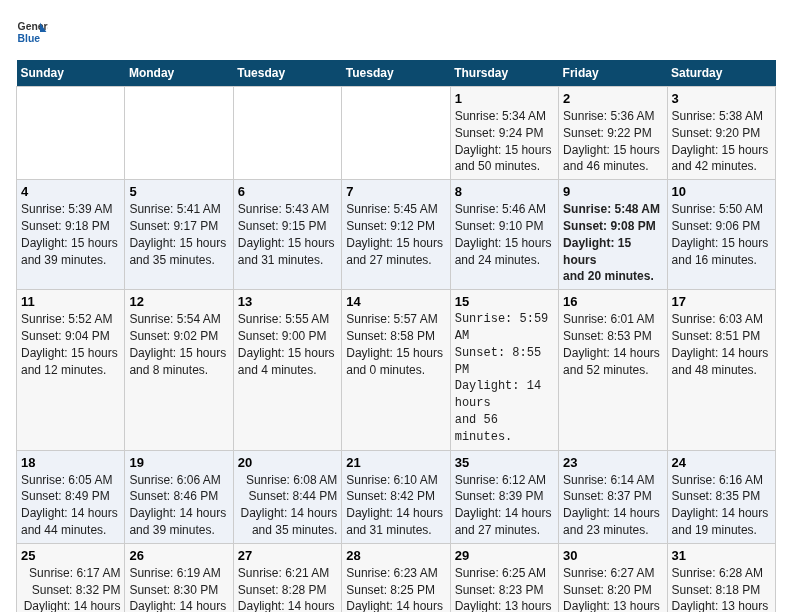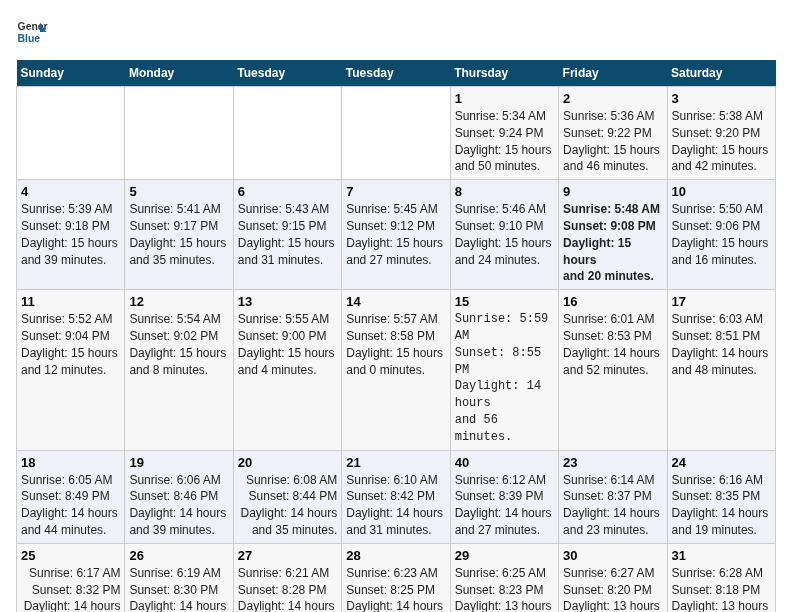--- a/index.html
+++ b/index.html
@@ -259,21 +259,21 @@
 and 35 minutes.</div>
         </td>
         <td>
           <span class="day-num">21</span>
           <div class="cell-content" style="white-space: pre-line;">Sunrise: 6:10 AM
 Sunset: 8:42 PM
 Daylight: 14 hours
 and 31 minutes.</div>
         </td>
         <td>
-          <span class="day-num">40</span>
+          <span class="day-num">35</span>
           <div class="cell-content" style="white-space: pre-line;">Sunrise: 6:12 AM
 Sunset: 8:39 PM
 Daylight: 14 hours
 and 27 minutes.</div>
         </td>
         <td>
           <span class="day-num">23</span>
           <div class="cell-content" style="white-space: pre-line;">Sunrise: 6:14 AM
 Sunset: 8:37 PM
 Daylight: 14 hours

